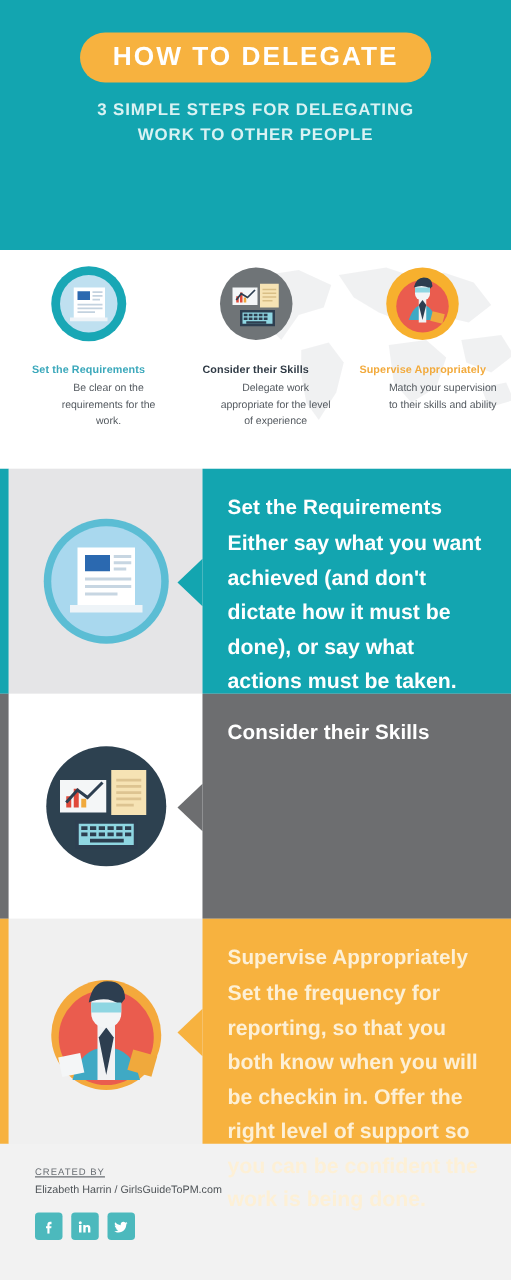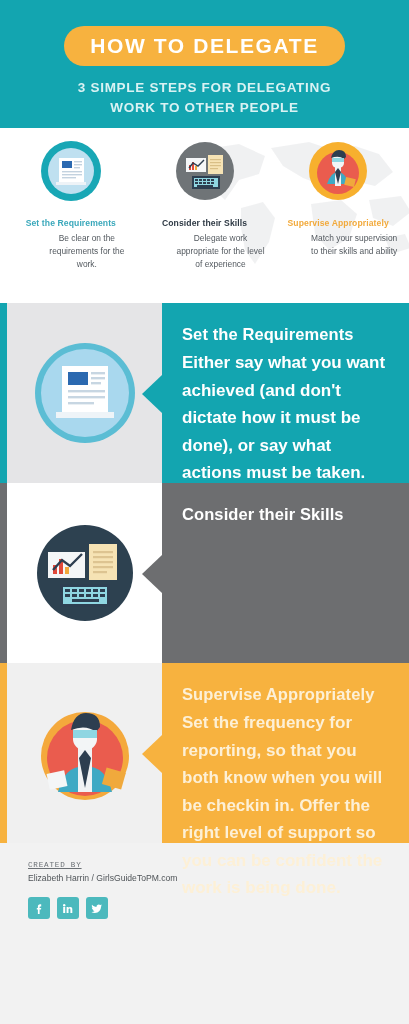--- a/index.html
+++ b/index.html
@@ -17,21 +17,21 @@
     width: 409px;
     height: 1024px;
     margin: 0 auto;
     overflow: hidden;
     background: #f2f2f2;
   }
 
   
   .header {
     position: relative;
-    height: 128px;
+    height: 200px;
     background: #13a5b0;
     display: flex;
     flex-direction: column;
     align-items: center;
     justify-content: flex-start;
     padding-top: 26px;
     box-sizing: border-box;
   }
   .title-pill {
     background: #f7b23f;
@@ -200,21 +200,20 @@
     padding: 18px 0 0 28px;
     height: 115px;
     box-sizing: border-box;
   }
   .created-by {
     font-size: 7.6px;
     color: #6a6f74;
     letter-spacing: 0.8px;
     text-decoration: underline;
     margin-bottom: 4px;
-    font-family: Liberation Mono, monospace;
   }
   .credit-name {
     font-size: 8.6px;
     color: #4f5458;
     margin-bottom: 14px;
   }
   .social-row { display: flex; gap: 7px; }
   .social-btn {
     width: 22px;
     height: 22px;

